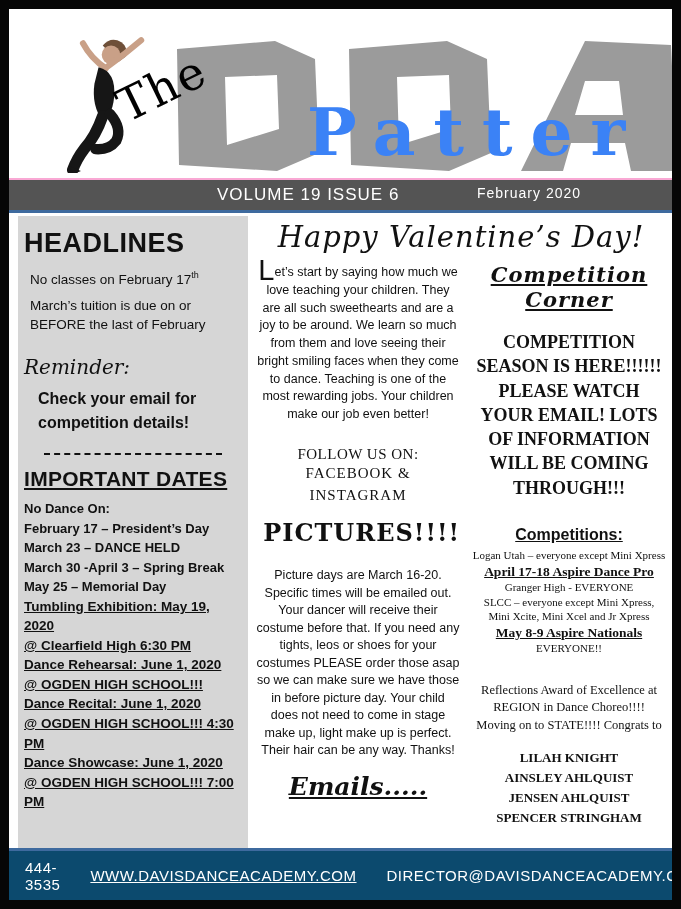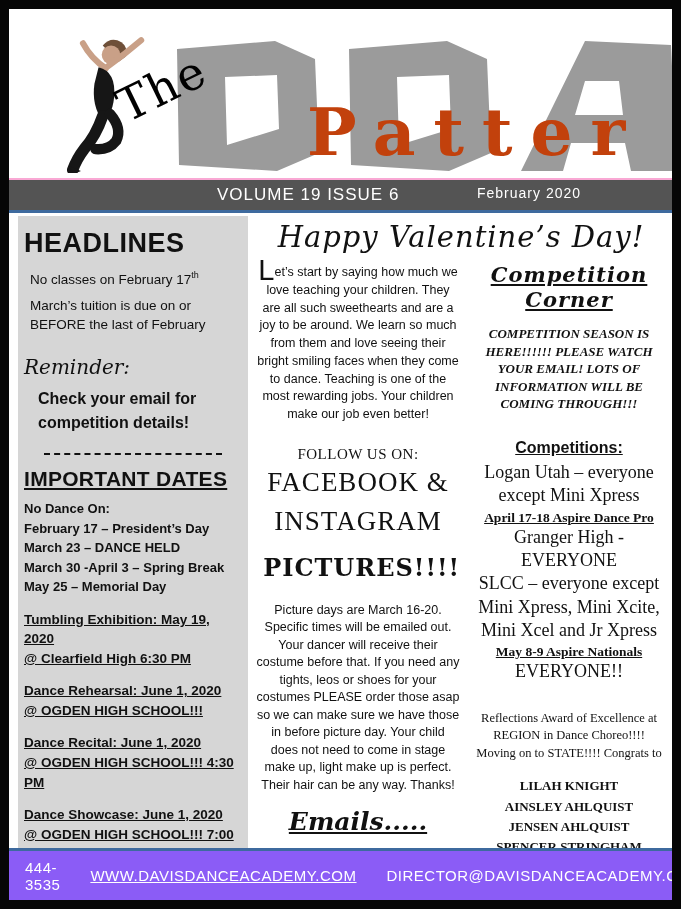--- a/index.html
+++ b/index.html
@@ -11,21 +11,21 @@
   
   .masthead{position:relative;height:169px;background:#fff;flex:none;}
   .dancer{position:absolute;left:42px;top:24px;}
   .dda-logo{position:absolute;left:168px;top:32px;}
   .the-script{
     position:absolute;left:106px;top:52px;font-family:"DejaVu Serif",serif;
     font-size:46px;color:#000;transform:rotate(-26deg);letter-spacing:2px;
   }
   .patter{
     position:absolute;left:298px;top:84px;font-family:"DejaVu Serif",serif;
-    font-weight:bold;font-size:66px;letter-spacing:18px;color:#c2410c;white-space:nowrap;
+    font-weight:bold;font-size:66px;letter-spacing:18px;color:#3b82f6;white-space:nowrap;
   }
   
   .issue-bar{
     height:30px;flex:none;background:#545454;border-top:2px solid #f9a8d4;
     border-bottom:3px solid #3e6a9e;position:relative;color:#fff;
   }
   .issue-volume{position:absolute;left:208px;top:5px;font-size:17px;letter-spacing:1px;}
   .issue-date{position:absolute;left:468px;top:5px;font-size:14px;letter-spacing:1px;}
   
   .content{flex:1;display:flex;padding:3px 6px 0 9px;box-sizing:border-box;overflow:hidden;}
@@ -34,62 +34,62 @@
     padding:10px 6px;box-sizing:border-box;overflow:hidden;
   }
   .hl-title{font-size:27px;font-weight:bold;margin:2px 0 10px;letter-spacing:0.5px;}
   .hl-text{font-size:13.5px;line-height:1.4;margin:8px 6px;}
   sup{font-size:9px;}
   .reminder{font-family:"DejaVu Serif",serif;font-style:italic;font-size:20px;margin:20px 0 8px;}
   .check-email{font-size:16px;font-weight:bold;line-height:1.5;margin:0 14px;}
   .dashes{border-bottom:2px dashed #111;width:178px;margin:18px auto 12px;}
   .id-title{font-size:21px;font-weight:bold;text-decoration:underline;margin:4px 0 8px;letter-spacing:0.3px;}
   .date-line{font-size:13px;font-weight:bold;line-height:1.5;}
-  .event{margin-top:13px;}
+  .event{}
   .event-line{font-size:13.5px;font-weight:bold;text-decoration:underline;line-height:1.45;}
   
   .main{flex:1;padding:0 0 0 8px;overflow:hidden;}
   .valentine{
     text-align:center;font-family:"DejaVu Serif",serif;font-style:italic;
     font-weight:normal;font-size:29px;margin:4px 0 2px;letter-spacing:1px;
   }
   .cols{display:flex;gap:12px;}
   .mid-col{width:204px;flex:none;text-align:center;overflow:hidden;}
   .right-col{flex:1;text-align:center;overflow:hidden;}
   .intro{font-size:12.5px;line-height:1.42;margin:4px 0 0;}
   .dropcap{font-size:29px;line-height:0.7;vertical-align:-4px;}
   .follow{margin-top:22px;font-family:"Liberation Serif",serif;}
   .follow-1{font-size:15px;letter-spacing:0.5px;}
-  .follow-2{font-size:27px;letter-spacing:1px;line-height:1.45;}
+  .follow-2{font-size:15px;letter-spacing:1px;line-height:1.45;}
   .pic-title{
     margin-top:12px;font-family:"DejaVu Serif",serif;font-weight:bold;
     font-size:24px;letter-spacing:1px;text-align:right;
   }
   .pic-body{font-size:12.5px;line-height:1.4;margin-top:5px;}
   .emails-title{
     font-family:"DejaVu Serif",serif;font-style:italic;font-weight:bold;
     font-size:25px;text-decoration:underline;margin-top:6px;
   }
   .cc-title{
     font-family:"DejaVu Serif",serif;font-style:italic;font-size:21px;
     text-decoration:underline;margin:6px 0 8px;letter-spacing:1px;
   }
-  .cc-alert{font-family:"Liberation Serif",serif;font-weight:bold;font-size:13px;line-height:1.35;font-style:italic;}
+  .cc-alert{font-family:"Liberation Serif",serif;font-weight:bold;font-size:18px;line-height:1.35;}
   .comp-title{font-size:16px;font-weight:bold;text-decoration:underline;margin-top:26px;margin-bottom:4px;}
   .comp-name{
     font-family:"Liberation Serif",serif;font-weight:bold;font-size:13.5px;
     text-decoration:underline;margin-top:2px;white-space:nowrap;
   }
-  .comp-detail{font-family:"Liberation Serif",serif;font-size:18px;line-height:1.3;}
+  .comp-detail{font-family:"Liberation Serif",serif;font-size:11px;line-height:1.3;}
   .refl{font-family:"Liberation Serif",serif;font-size:12.5px;line-height:1.4;margin:26px 4px 0;}
   .names{margin-top:14px;}
   .name-line{font-family:"Liberation Serif",serif;font-weight:bold;font-size:13px;line-height:1.55;}
   
   .footer{
-    height:49px;flex:none;background:#8b5cf6;border-top:3px solid #3e6a9e;
+    height:49px;flex:none;background:#0c4a6e;border-top:3px solid #3e6a9e;
     color:#fff;display:flex;align-items:center;padding:0 16px;gap:30px;
     font-size:15px;letter-spacing:0.5px;
   }
   .footer-site{color:#fff;text-decoration:underline;cursor:pointer;}
 </style>
 </head>
 <body>
 
 <div class="page">
 

